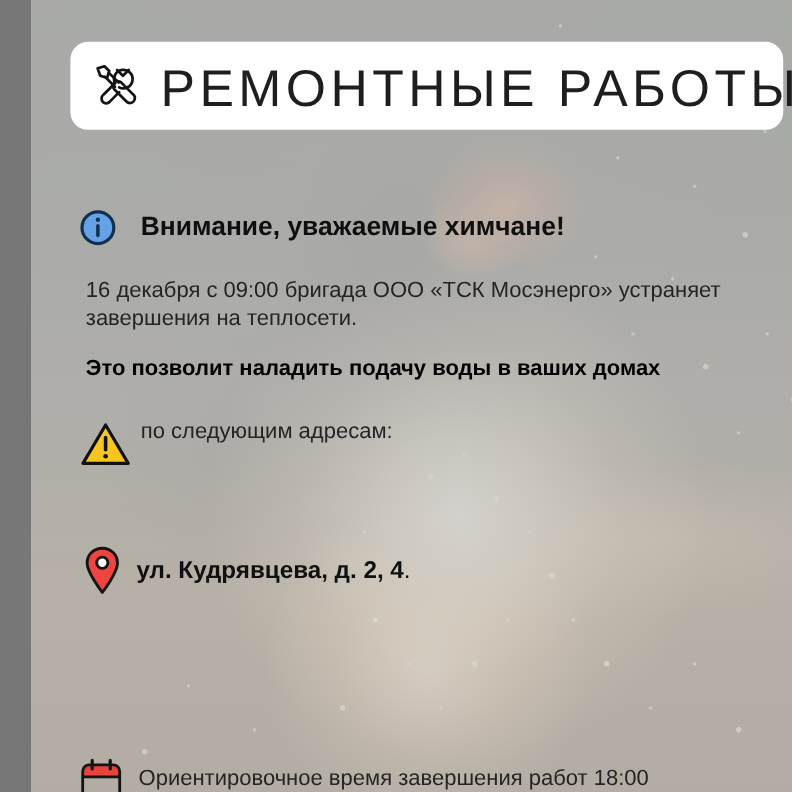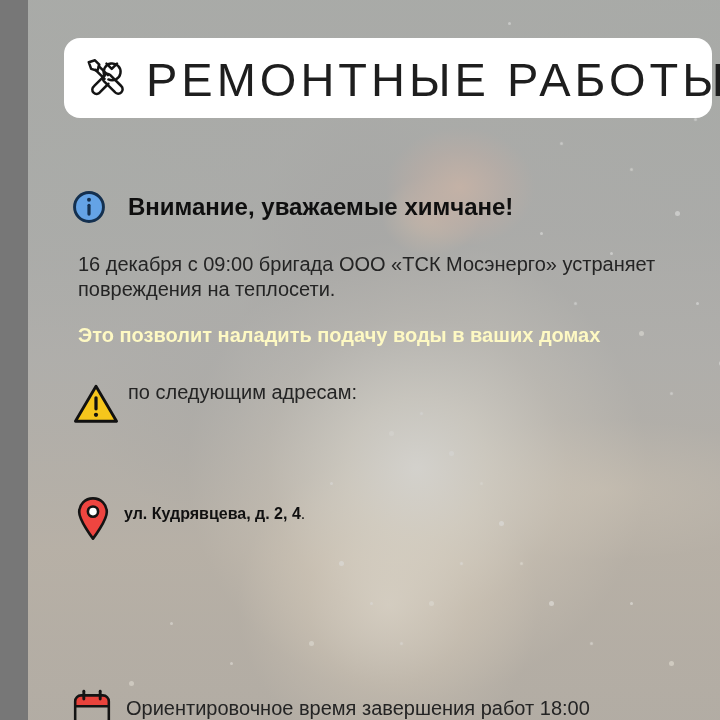--- a/index.html
+++ b/index.html
@@ -63,28 +63,28 @@
   .title{
     margin-left:17px;font-size:47px;letter-spacing:4px;color:#1e1e1e;
     white-space:nowrap;line-height:1;padding-top:2px;
   }
   .row{position:absolute;display:flex;align-items:flex-start;}
   .attention{left:44px;top:190px;align-items:center;}
   .info-svg{width:34px;height:34px;flex:0 0 34px;}
   .heading{margin-left:22px;font-size:24px;font-weight:bold;color:#0f0f0f;white-space:nowrap;text-align:right;}
   .para{position:absolute;left:50px;top:252px;font-size:20px;line-height:25px;color:#242424;}
   .para .line{display:block;white-space:nowrap;}
-  .benefit{position:absolute;left:50px;top:324px;font-size:20px;font-weight:bold;color:#fef9c3;white-space:nowrap;}
+  .benefit{position:absolute;left:50px;top:324px;font-size:20px;font-weight:bold;color:#000000;white-space:nowrap;}
   .warning{left:44px;top:380px;}
   .warn-svg{width:48px;height:44px;flex:0 0 48px;margin-top:2px;}
   .warn-text{margin-left:8px;font-size:20px;line-height:29px;color:#242424;margin-top:-2px;}
   .warn-text .line{display:block;white-space:nowrap;}
   .address{left:47px;top:496px;}
   .pin-svg{width:36px;height:46px;flex:0 0 36px;}
-  .addr-text{margin-left:13px;margin-top:9px;font-size:16px;color:#101010;white-space:nowrap;}
+  .addr-text{margin-left:13px;margin-top:9px;font-size:22px;color:#101010;white-space:nowrap;}
   .addr-text .bold{font-weight:bold;}
   .schedule{left:44px;top:686px;}
   .cal-svg{width:40px;height:46px;flex:0 0 40px;}
   .sched-text{margin-left:14px;margin-top:11px;font-size:20px;color:#242424;white-space:nowrap;}
 </style>
 </head>
 <body>
 
 <div class="canvas">
 
@@ -114,21 +114,21 @@
       <circle cx="18" cy="18" r="15.3" stroke-width="3.1" fill="#64a3e6"></circle>
       <circle cx="18" cy="18" r="15.3" fill="none" stroke-width="3.1" stroke="#14304f"></circle>
       <line x1="18" y1="16.2" x2="18" y2="25.5" stroke-width="3.4" stroke-linecap="round" stroke="#14304f"></line>
       <circle cx="18" cy="10.4" r="2.1" fill="#14304f"></circle>
     </svg>
     <div class="heading">Внимание, уважаемые химчане!</div>
   </div>
 
   <div class="para">
     <span class="line">16 декабря с 09:00 бригада ООО «ТСК Мосэнерго» устраняет</span>
-    <span class="line">повреждения на теплосети.</span>
+    <span class="line">завершения на теплосети.</span>
   </div>
 
   <div class="benefit">Это позволит наладить подачу воды в ваших домах</div>
 
   <div class="row warning">
     <svg class="warn-svg" viewBox="0 0 50 46">
       <path d="M25 4.5 L46.5 41 H3.5 Z" stroke-width="3" stroke-linejoin="round" stroke="#111111" fill="#f6c61c"></path>
       <line x1="25" y1="16.5" x2="25" y2="28" stroke="#111111" stroke-width="3.4" stroke-linecap="round"></line>
       <circle cx="25" cy="34.3" r="2.2" fill="#111111"></circle>
     </svg>

